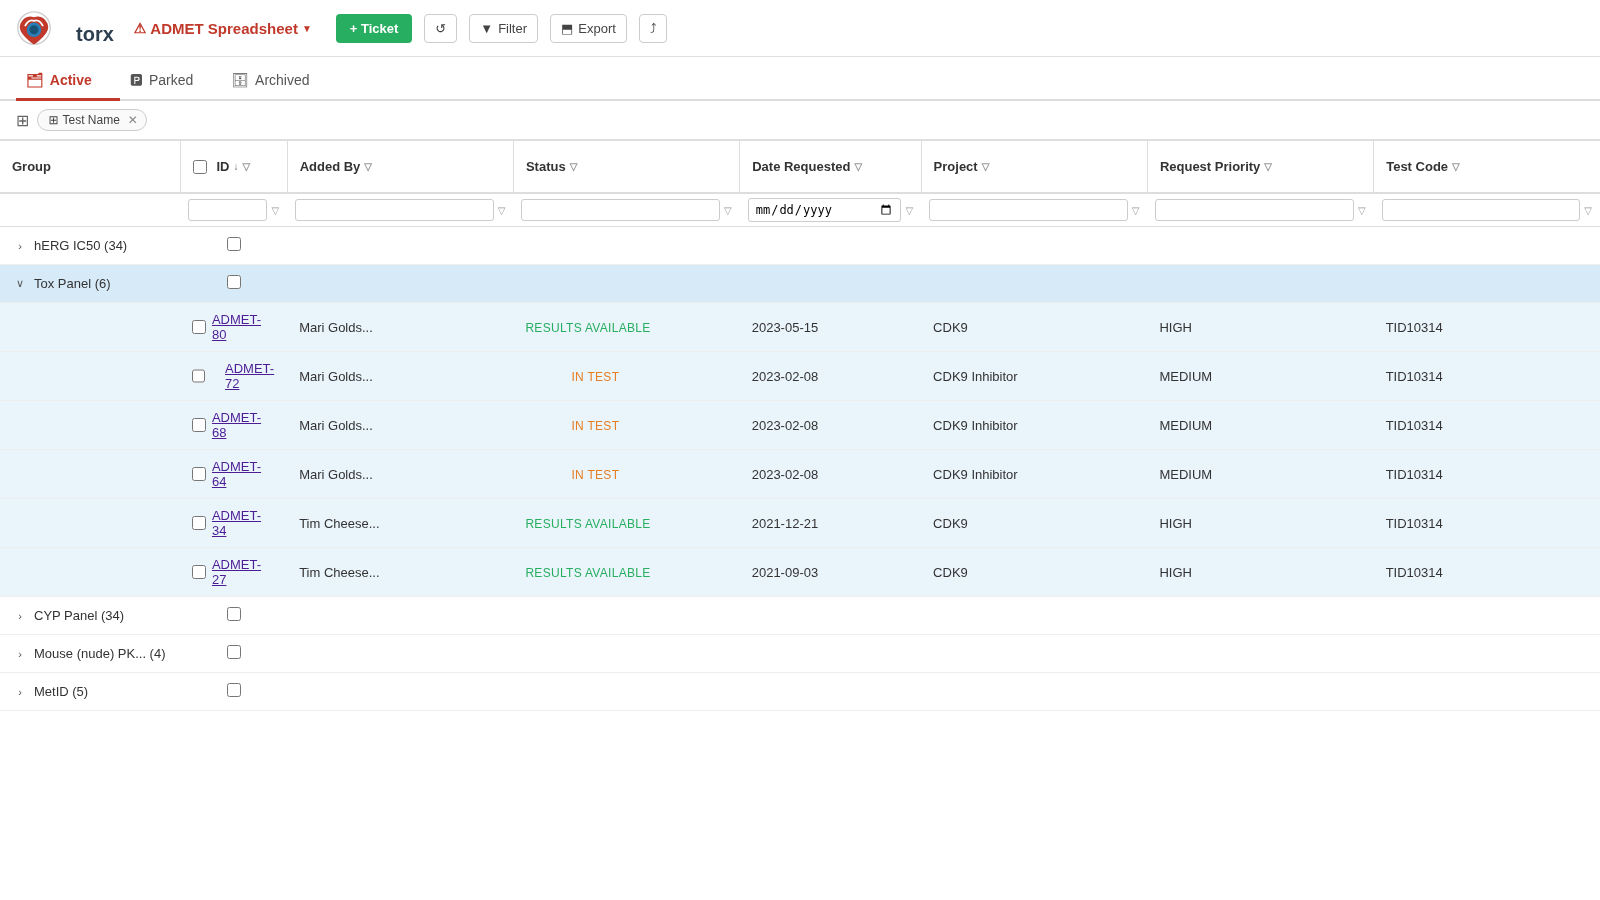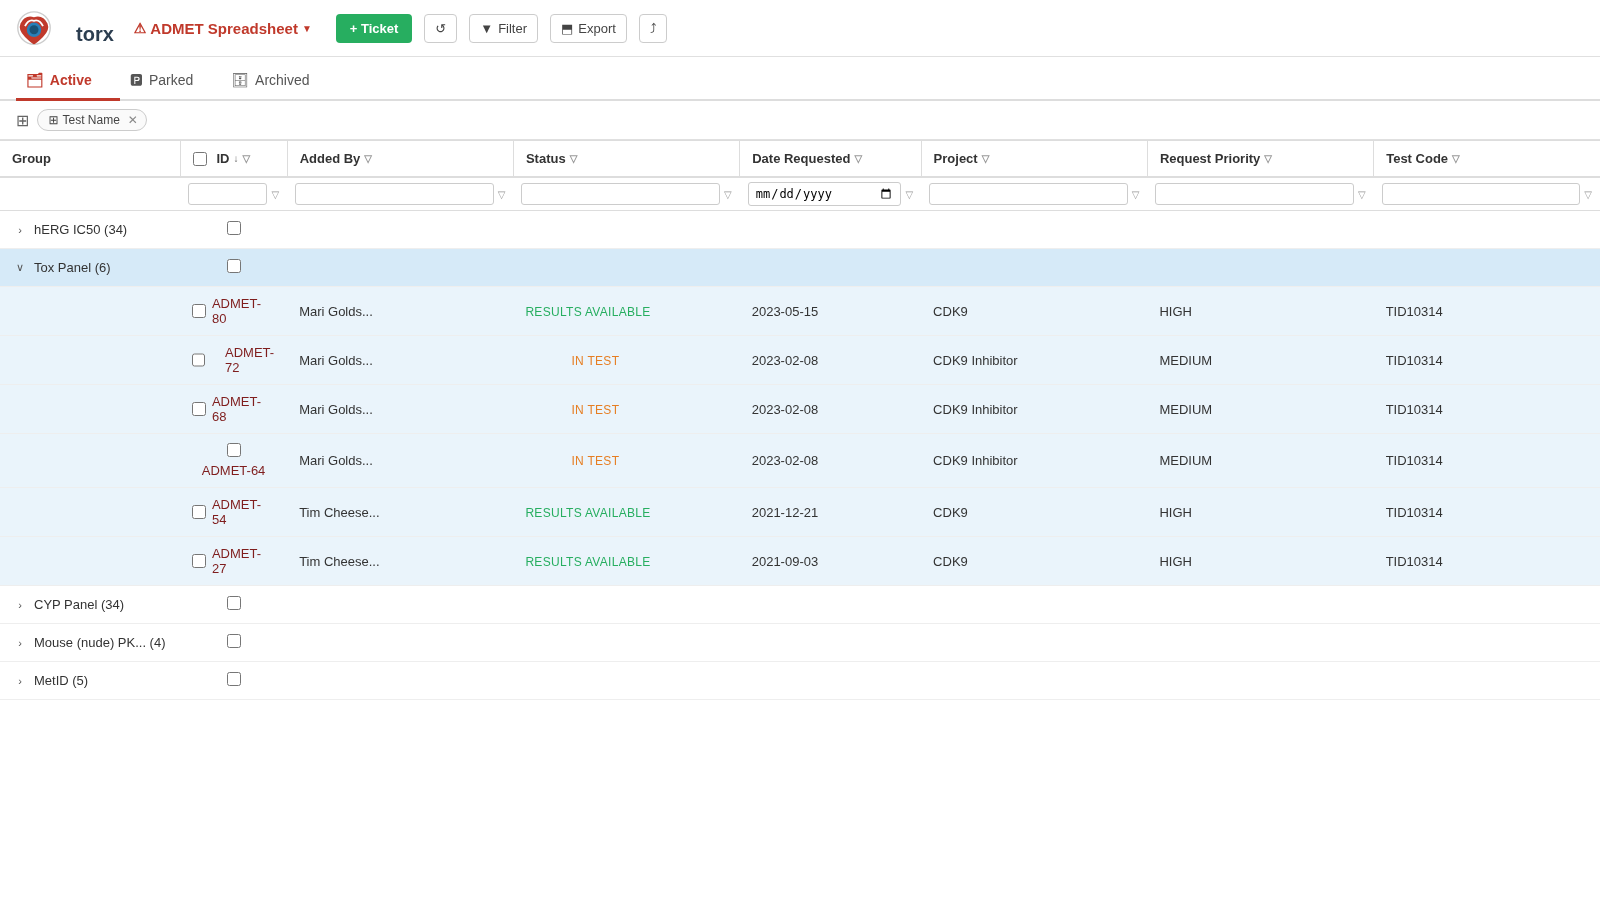--- a/index.html
+++ b/index.html
@@ -123,21 +123,21 @@
     }
     table {
       width: 100%;
       border-collapse: collapse;
       min-width: 1100px;
     }
     thead th {
       background: #fff;
       border-bottom: 2px solid #ddd;
       border-top: 1px solid #ddd;
-      padding: 10px 12px;
+      padding: 18px 12px;
       text-align: left;
       font-weight: 700;
       font-size: 13px;
       white-space: nowrap;
       position: sticky;
       top: 0;
     }
     thead th:first-child { width: 180px; }
     .th-inner {
       display: flex;
@@ -181,21 +181,22 @@
     .expand-btn {
       cursor: pointer;
       font-size: 11px;
       color: #555;
       width: 16px;
       text-align: center;
     }
     .data-row td { padding: 9px 12px; font-size: 13px; }
     .data-row.selected { background: #eaf4fb; }
     .link {
-      color: #7f1d1d;
+      color: #4c1d95;
+      text-decoration: underline;
       cursor: pointer;
     }
     .checkbox-cell { width: 40px; text-align: center; }
     .group-col { width: 200px; }
 
     
     .status { font-size: 12px; font-weight: 400; letter-spacing: 0.3px; }
     .status-available { color: #27ae60; }
     .status-intest { color: #e67e22; margin-left: 46px; }
 
@@ -442,38 +443,38 @@
         <td>Mari Golds...</td>
         <td><span class="status status-intest">IN TEST</span></td>
         <td>2023-02-08</td>
         <td>CDK9 Inhibitor</td>
         <td>MEDIUM</td>
         <td>TID10314</td>
       </tr>
         <tr class="data-row selected">
         <td></td>
         <td>
-          <div style="display:flex;align-items:center;gap:6px;flex-direction:column;">
+          <div style="display:flex;align-items:center;gap:6px;">
             <input type="checkbox" style="">
             <a class="link">ADMET-64</a>
           </div>
         </td>
         <td>Mari Golds...</td>
         <td><span class="status status-intest">IN TEST</span></td>
         <td>2023-02-08</td>
         <td>CDK9 Inhibitor</td>
         <td>MEDIUM</td>
         <td>TID10314</td>
       </tr>
         <tr class="data-row selected">
         <td></td>
         <td>
           <div style="display:flex;align-items:center;gap:6px;">
             <input type="checkbox" style="">
-            <a class="link">ADMET-54</a>
+            <a class="link">ADMET-34</a>
           </div>
         </td>
         <td>Tim Cheese...</td>
         <td><span class="status status-available">RESULTS AVAILABLE</span></td>
         <td>2021-12-21</td>
         <td>CDK9</td>
         <td>HIGH</td>
         <td>TID10314</td>
       </tr>
         <tr class="data-row selected">

